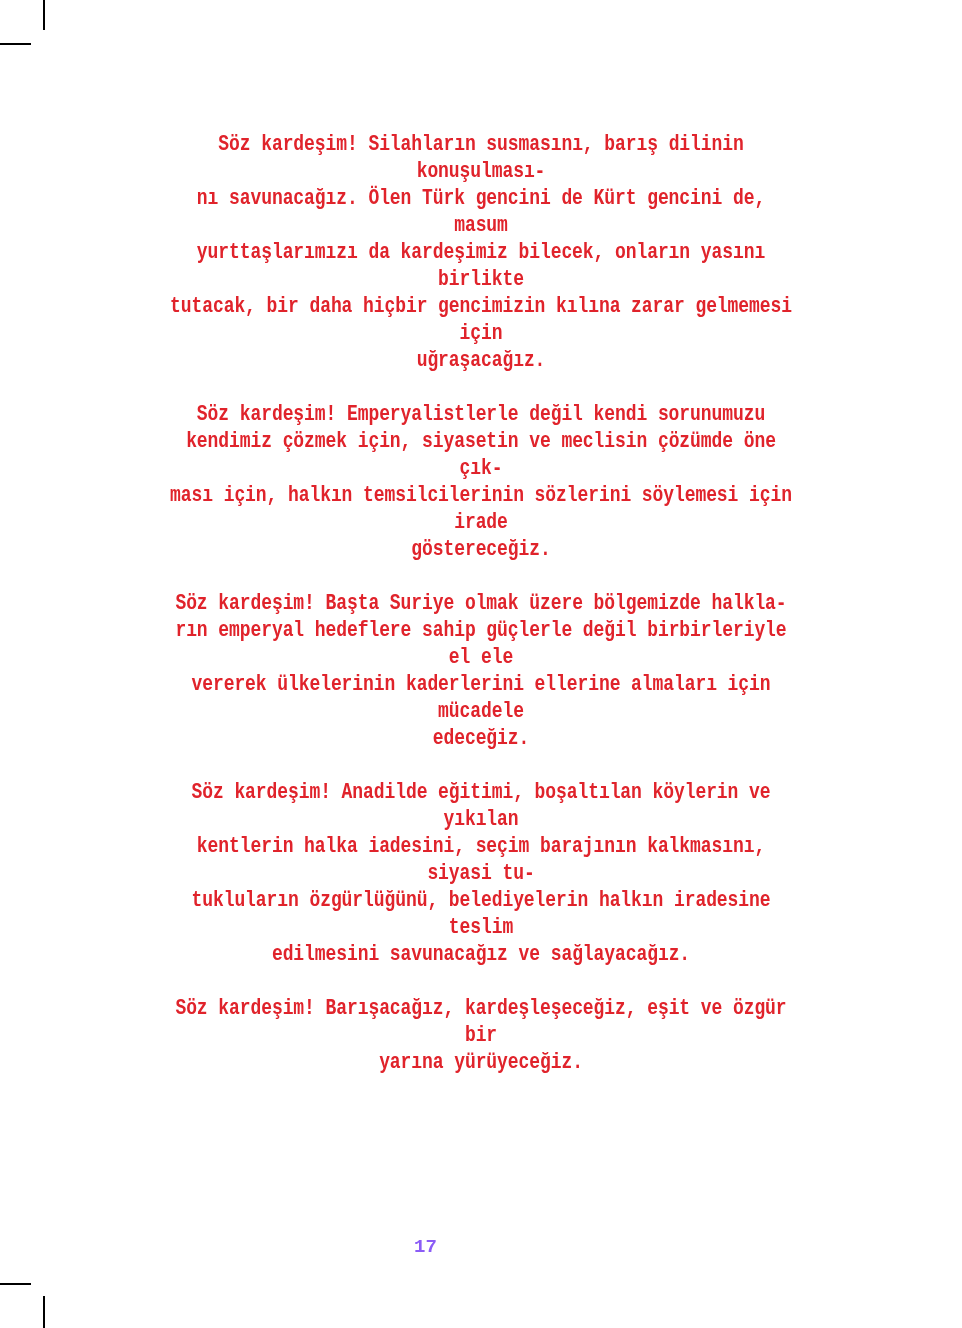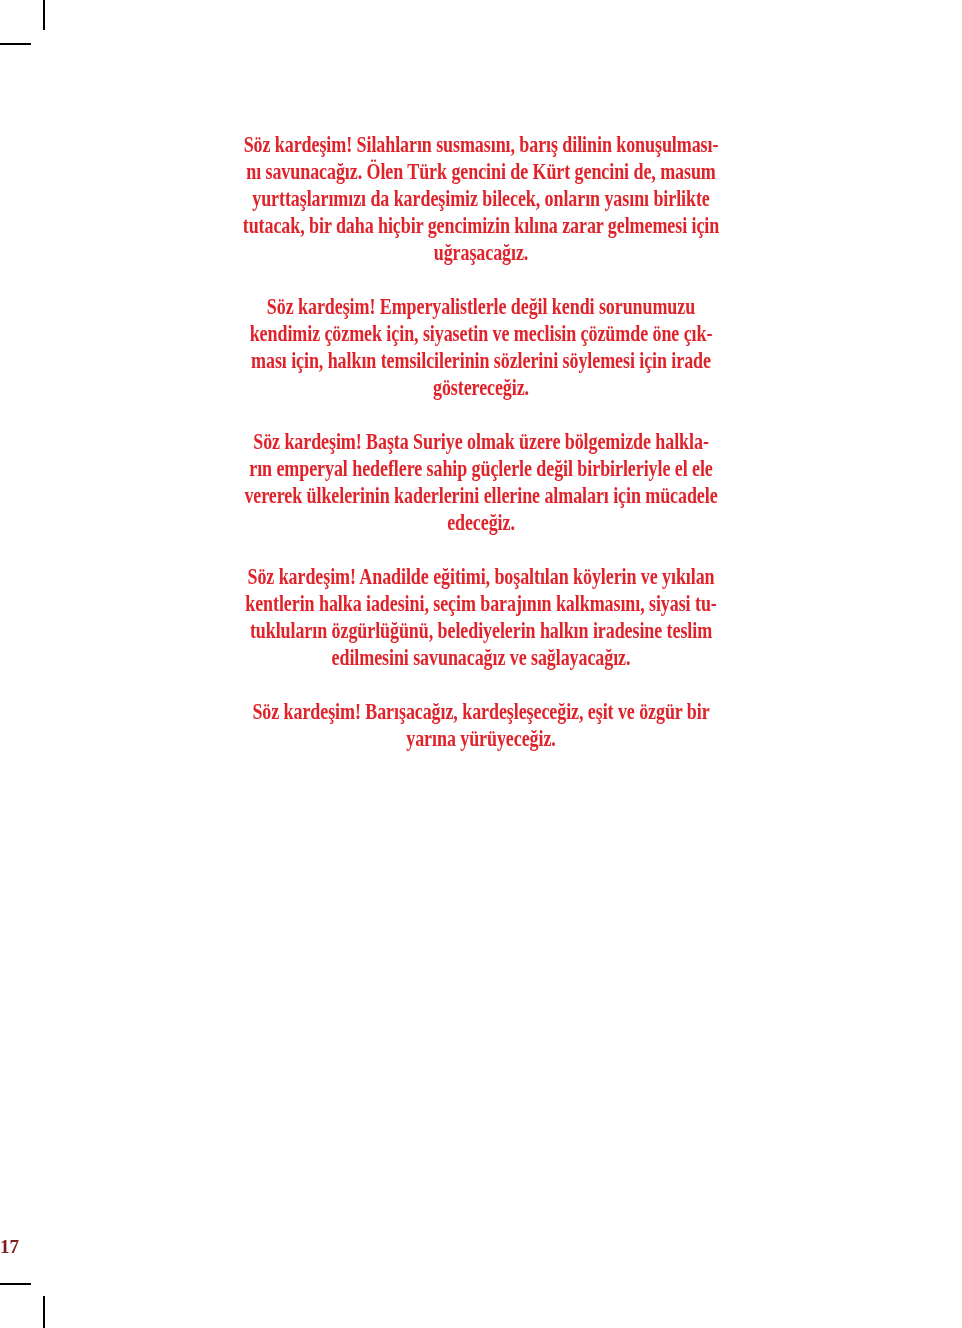--- a/index.html
+++ b/index.html
@@ -6,21 +6,21 @@
     margin: 0;
     padding: 0;
     background: #ffffff;
   }
   .sheet {
     position: relative;
     width: 851px;
     height: 1328px;
     background: #ffffff;
     overflow: hidden;
-    font-family: Liberation Serif, serif;
+    font-family: Liberation Mono, monospace;
   }
   
   .crop-mark {
     position: absolute;
     background: #000000;
   }
   .cm-tl-v { left: 43px;  top: 0;      width: 2px;  height: 30px; }
   .cm-tl-h { left: 0;     top: 43px;   width: 31px; height: 2px;  }
   .cm-tr-v { left: 918px; top: 0;      width: 2px;  height: 30px; }
   .cm-tr-h { left: 930px; top: 43px;   width: 32px; height: 2px;  }
@@ -50,22 +50,22 @@
   }
   .text-block p:last-child {
     margin-bottom: 0;
   }
 
   .page-number {
     position: absolute;
     top: 1236px;
     left: 0;
     width: 100%;
-    text-align: left;
-    color: #7f1d1d;
+    text-align: center;
+    color: #8b5cf6;
     font-size: 19px;
     font-weight: 700;
   }
 </style>
 </head>
 <body>
 
 <div class="sheet">
 
   <div class="crop-mark cm-tl-v"></div>

